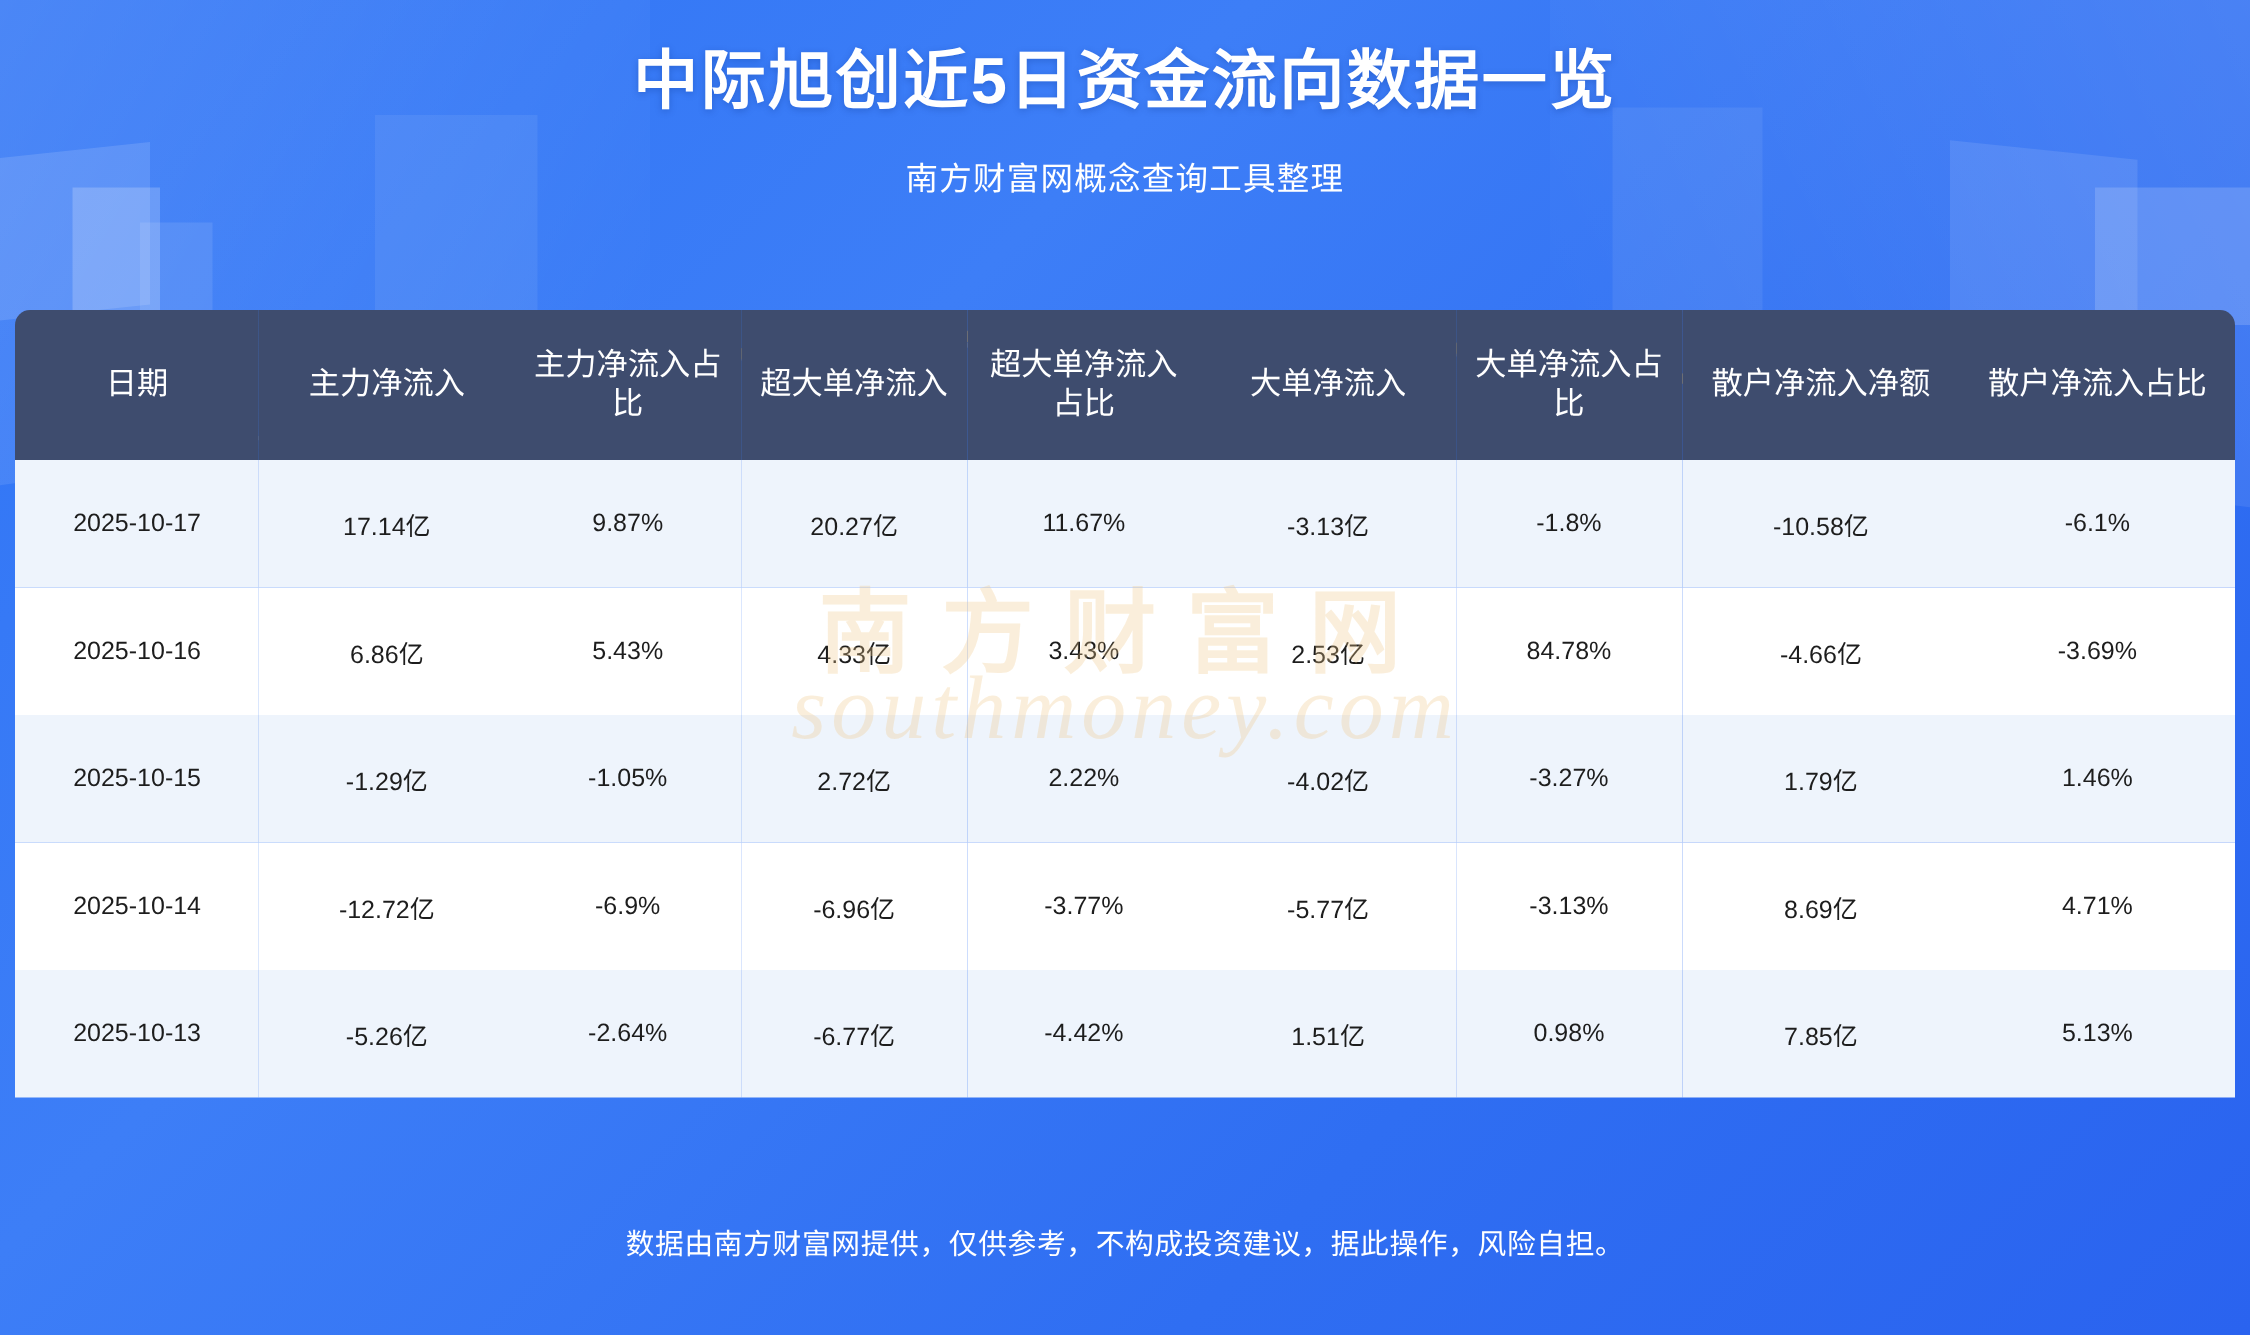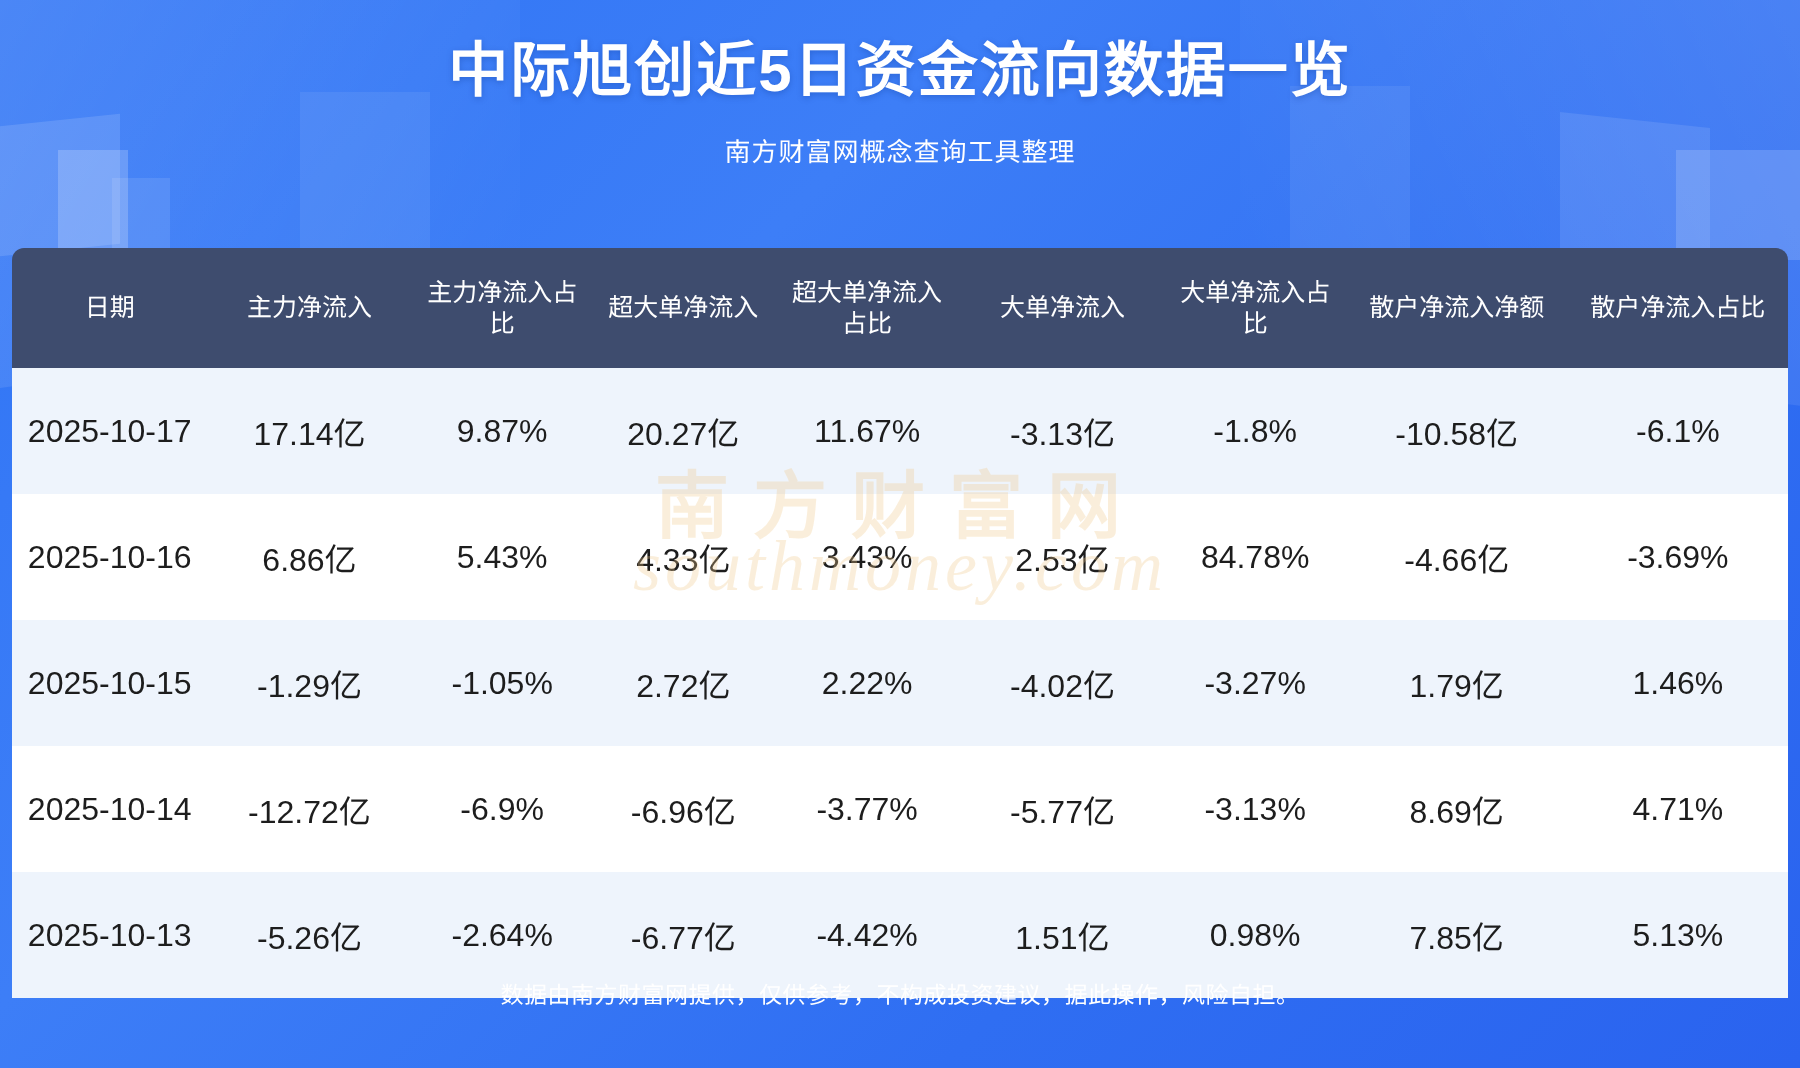--- a/index.html
+++ b/index.html
@@ -80,21 +80,21 @@
   
   .header {
     position: relative;
     z-index: 3;
     text-align: center;
     padding-top: 36px;
   }
   .title {
     margin: 0;
     color: #ffffff;
-    font-size: 60px;
+    font-size: 52px;
     font-weight: bold;
     letter-spacing: 2px;
     line-height: 1.15;
     text-shadow: 0 2px 6px rgba(0,40,120,0.25);
   }
   .subtitle {
     margin: 26px 0 0 0;
     color: #ffffff;
     font-size: 26px;
     font-weight: normal;
@@ -123,24 +123,24 @@
     font-weight: normal;
     padding: 22px 6px;
     height: 76px;
     vertical-align: middle;
     line-height: 1.25;
   }
   table.fund-table thead th:first-child { border-top-left-radius: 12px; }
   table.fund-table thead th:last-child  { border-top-right-radius: 12px; }
 
   table.fund-table tbody td {
-    font-size: 32px;
+    font-size: 20px;
     color: #1d1d1d;
     text-align: center;
-    height: 126px;
+    height: 102px;
     vertical-align: middle;
     padding: 0 4px;
     background: #ffffff;
   }
   table.fund-table tbody tr.odd td { background: #eef4fc; }
 
   
   col.c0 { width: 11.0%; }
   col.c1 { width: 11.5%; }
   col.c2 { width: 10.2%; }

